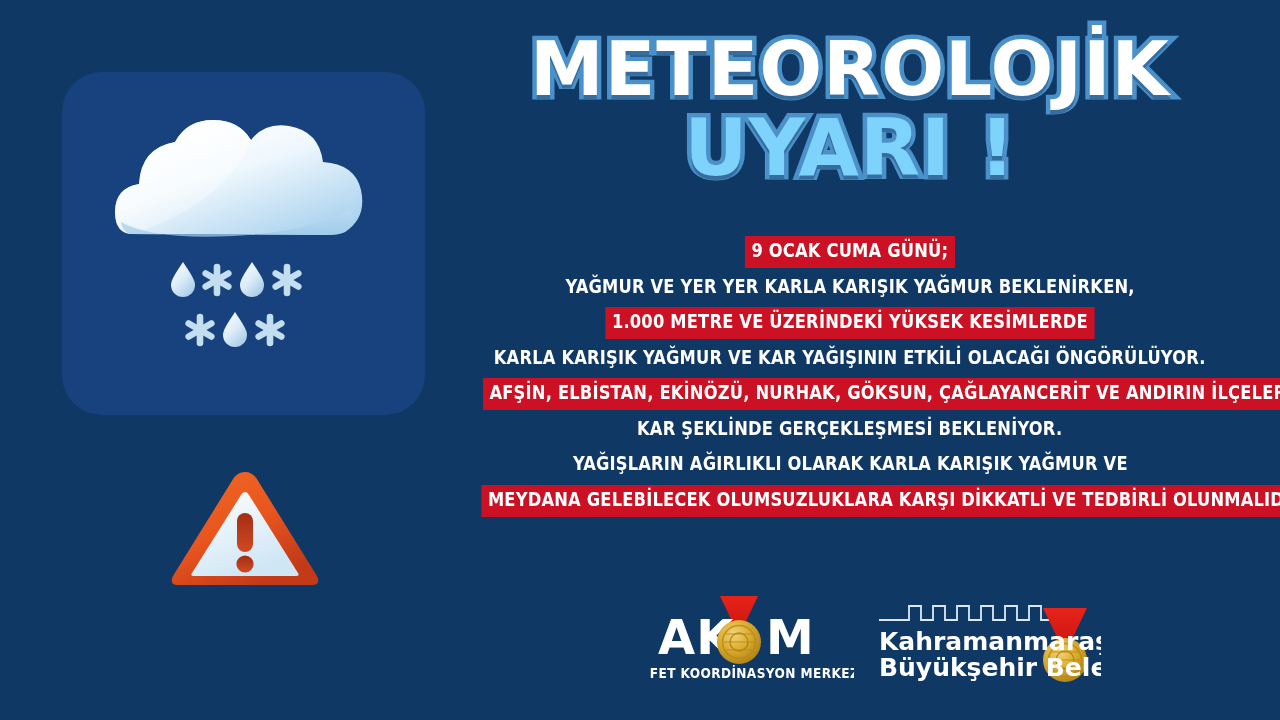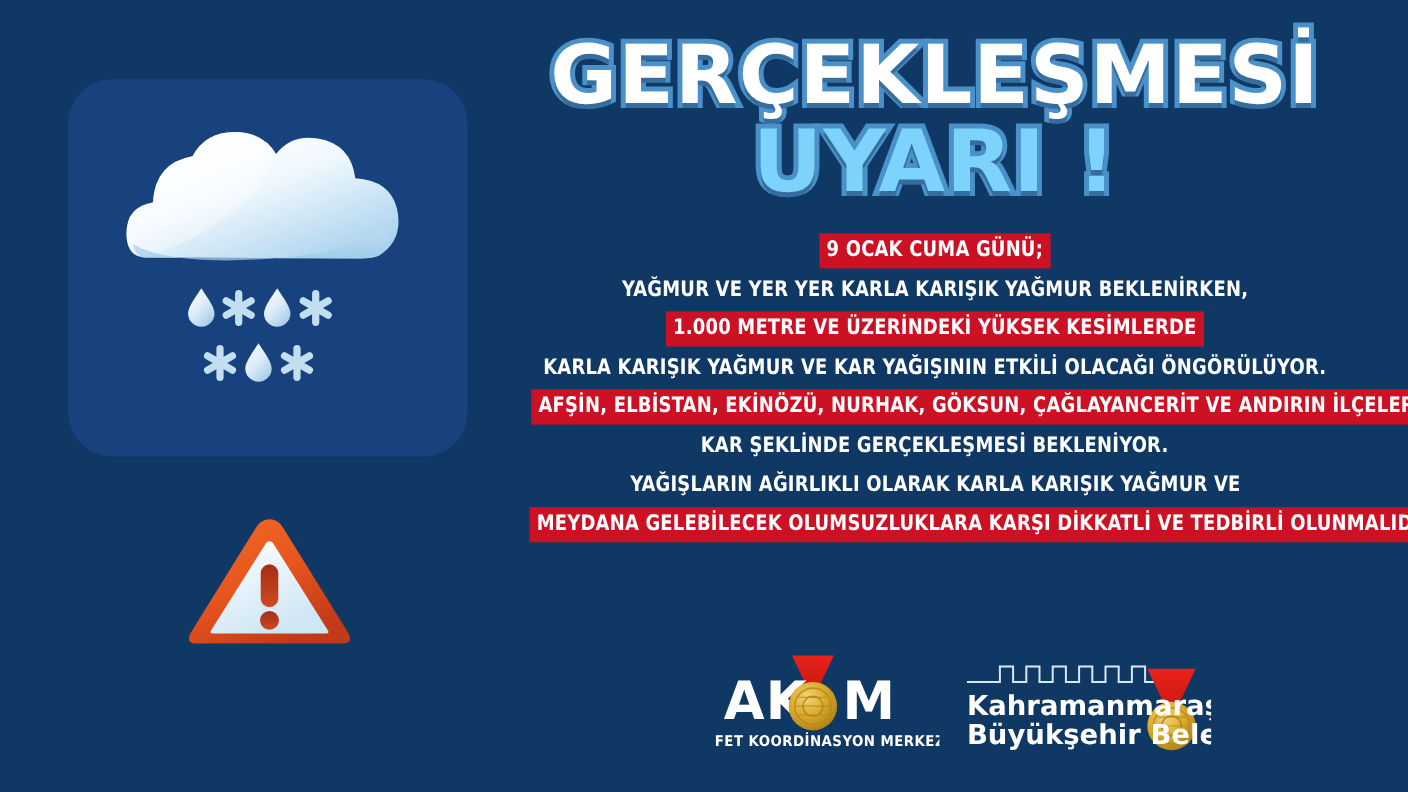--- a/index.html
+++ b/index.html
@@ -76,21 +76,21 @@
     paint-order: stroke fill;
     text-shadow: 0 4px 0 rgba(9,30,62,0.30);
   }
   #title-line-1 { font-size: 74px; }
   #title-line-2 { font-size: 78px; margin-top: 6px; }
 
   
   #message-block {
     position: absolute;
     left: 450px;
-    top: 212px;
+    top: 236px;
     width: 800px;
     text-align: center;
   }
   .msg-line {
     display: block;
     margin: 0 0 4px 0;
     line-height: 1.26;
   }
   .msg-line > span {
     display: inline-block;
@@ -217,21 +217,21 @@
         </linearGradient>
       </defs>
       <path d="M77 4 Q85 4 89.5 12 L149 108 Q153 117 144 117 L10 117 Q1 117 5 108 L64.5 12 Q69 4 77 4 Z" fill="url(#triGrad)"></path>
       <path d="M77 24 Q79.5 24 81 27 L130 105 Q132 108 128 108 L26 108 Q22 108 24 105 L73 27 Q74.5 24 77 24 Z" fill="url(#triInner)"></path>
       <rect x="69" y="45" width="16" height="39" rx="8" fill="url(#bangGrad)"></rect>
       <circle cx="77" cy="96" r="8.6" fill="url(#bangGrad)"></circle>
     </svg>
   </div>
 
   <div id="title-block">
-    <div class="title-line" id="title-line-1" style="-webkit-text-stroke: 9px rgb(74, 144, 201); color: rgb(255, 255, 255);">GERÇEKLEŞMESİ</div>
+    <div class="title-line" id="title-line-1" style="-webkit-text-stroke: 9px rgb(74, 144, 201); color: rgb(255, 255, 255);">METEOROLOJİK</div>
     <div class="title-line" id="title-line-2" style="-webkit-text-stroke: 9px rgb(74, 144, 201); color: #7dd3fc;">UYARI !</div>
   </div>
 
   <div id="message-block">
     <div class="msg-line hl"><span style="background: rgb(204, 17, 36);">9 OCAK CUMA GÜNÜ;</span></div>
     <div class="msg-line"><span>YAĞMUR VE YER YER KARLA KARIŞIK YAĞMUR BEKLENİRKEN,</span></div>
     <div class="msg-line hl"><span style="background: rgb(204, 17, 36);">1.000 METRE VE ÜZERİNDEKİ YÜKSEK KESİMLERDE</span></div>
     <div class="msg-line"><span>KARLA KARIŞIK YAĞMUR VE KAR YAĞIŞININ ETKİLİ OLACAĞI ÖNGÖRÜLÜYOR.</span></div>
     <div class="msg-line hl"><span style="background: rgb(204, 17, 36);">AFŞİN, ELBİSTAN, EKİNÖZÜ, NURHAK, GÖKSUN, ÇAĞLAYANCERİT VE ANDIRIN İLÇELERİMİZDE</span></div>
     <div class="msg-line"><span>KAR ŞEKLİNDE GERÇEKLEŞMESİ BEKLENİYOR.</span></div>

